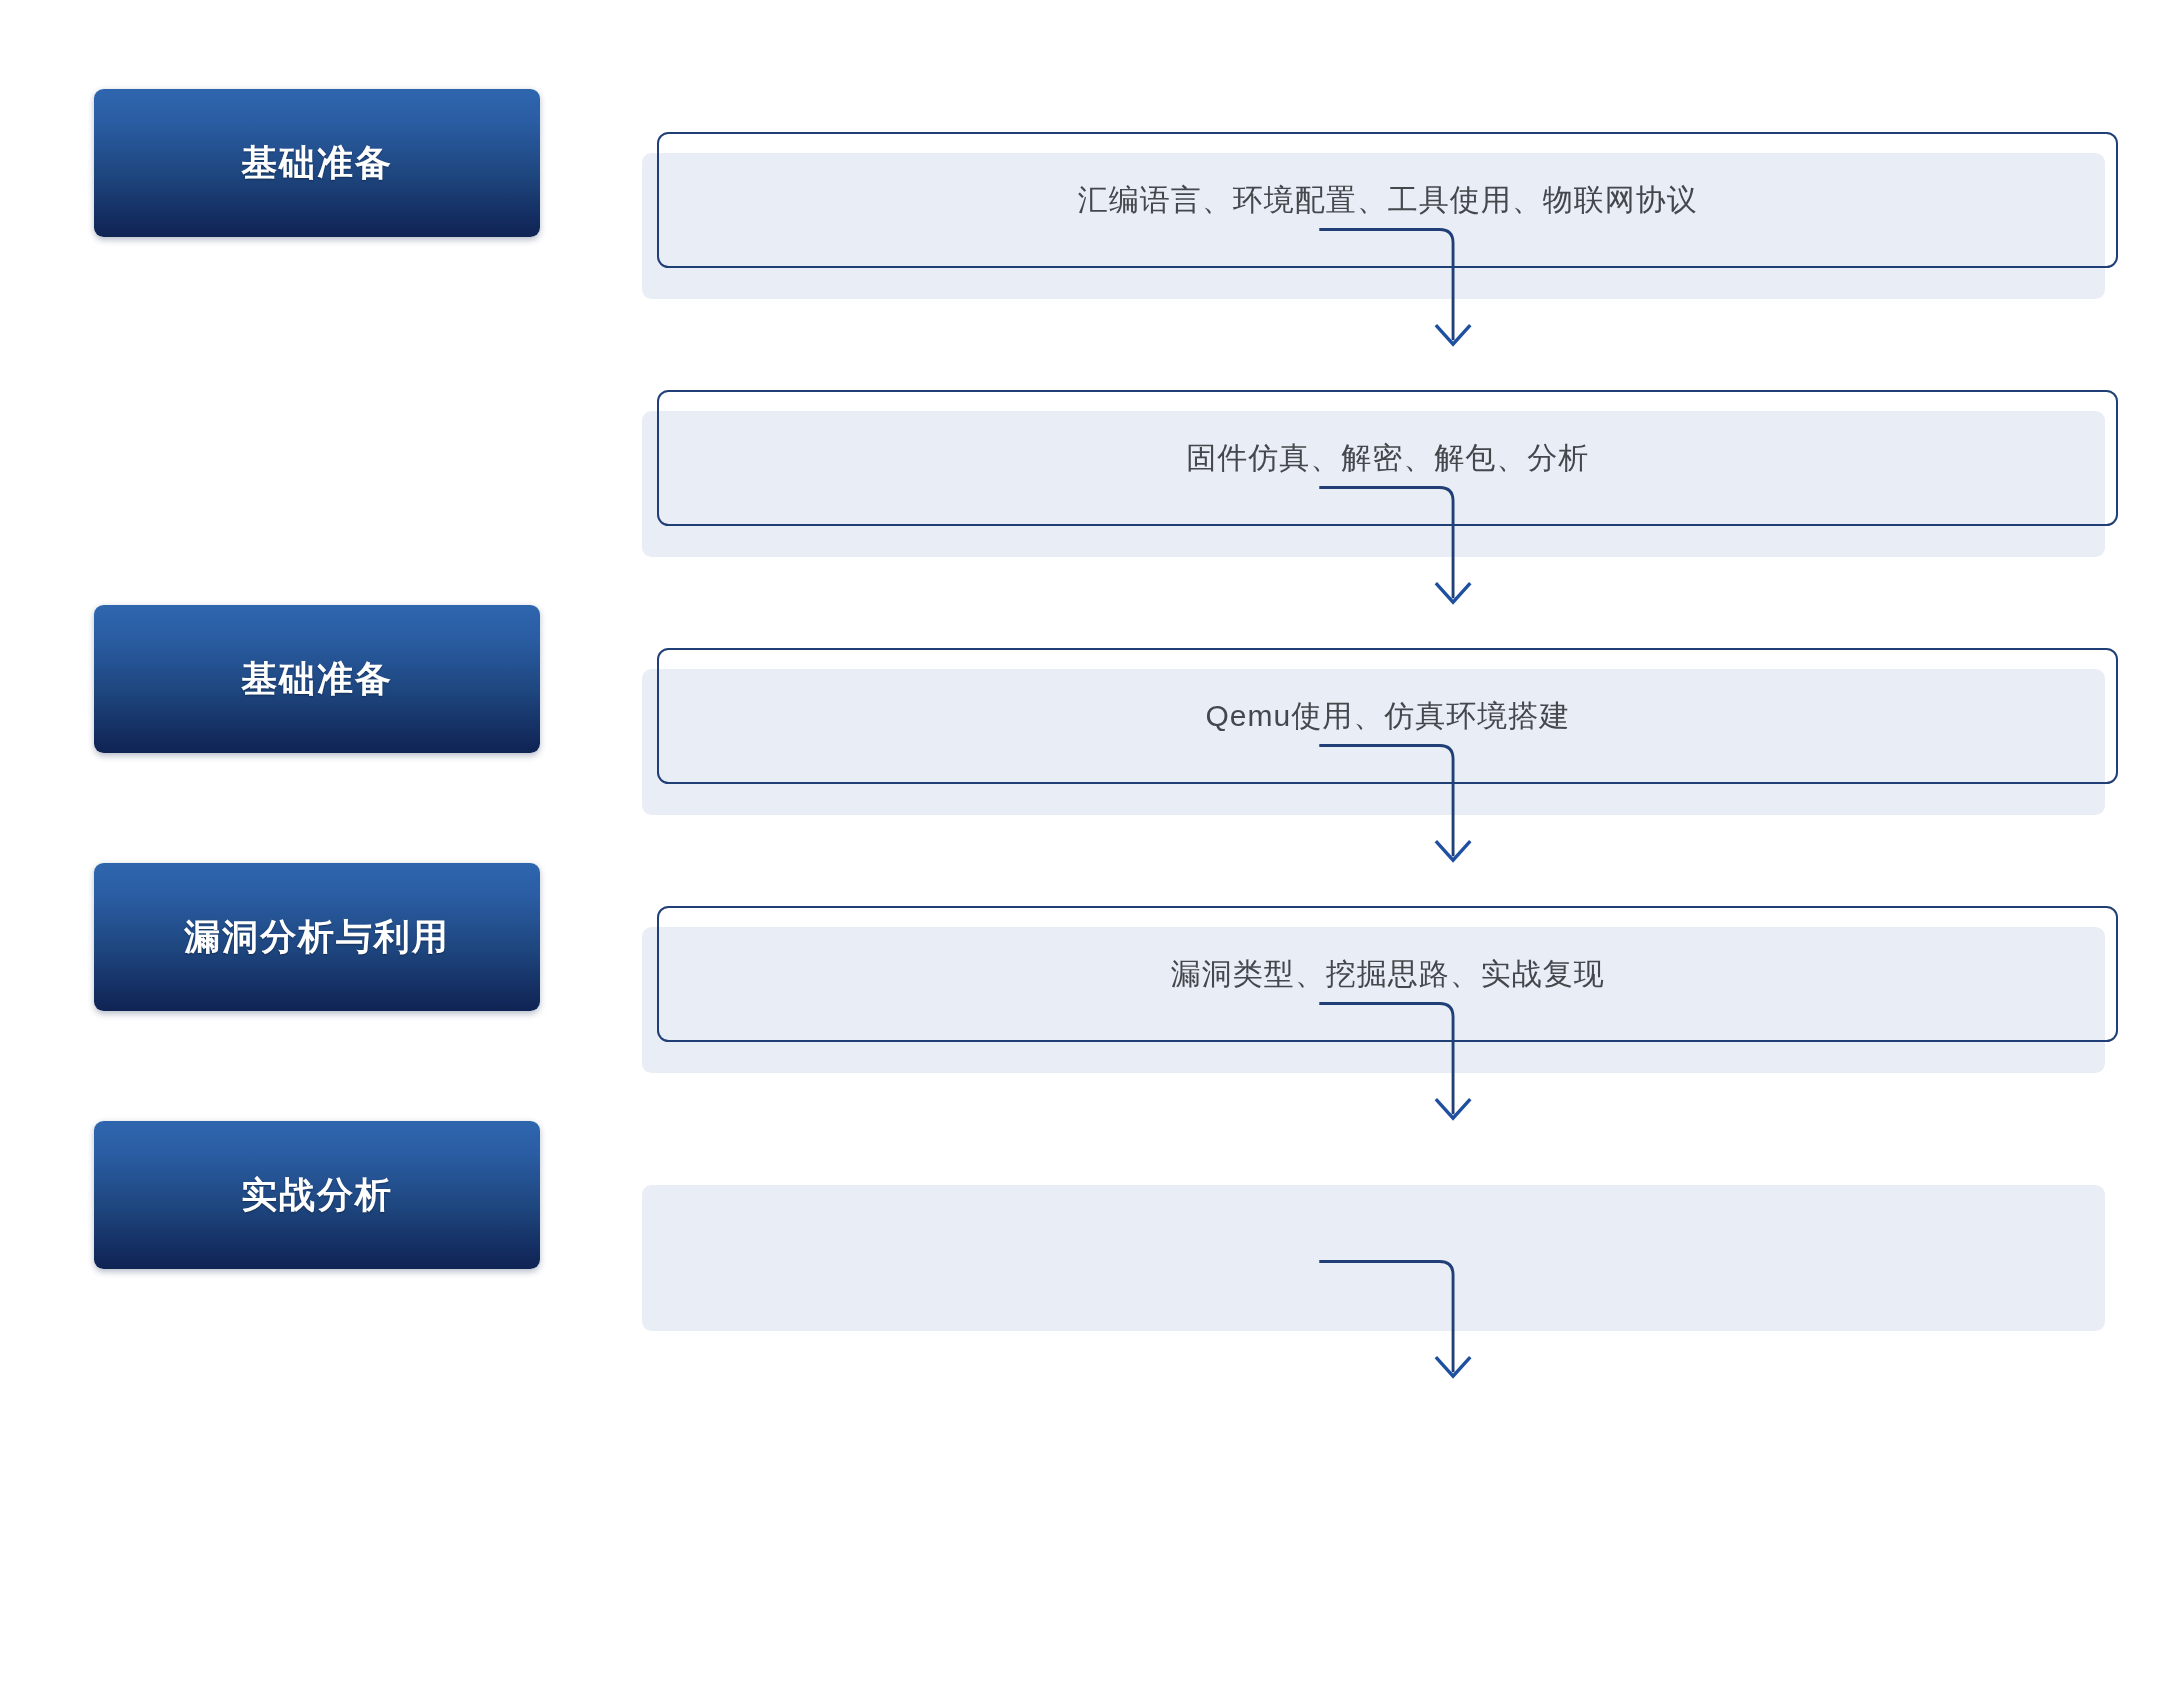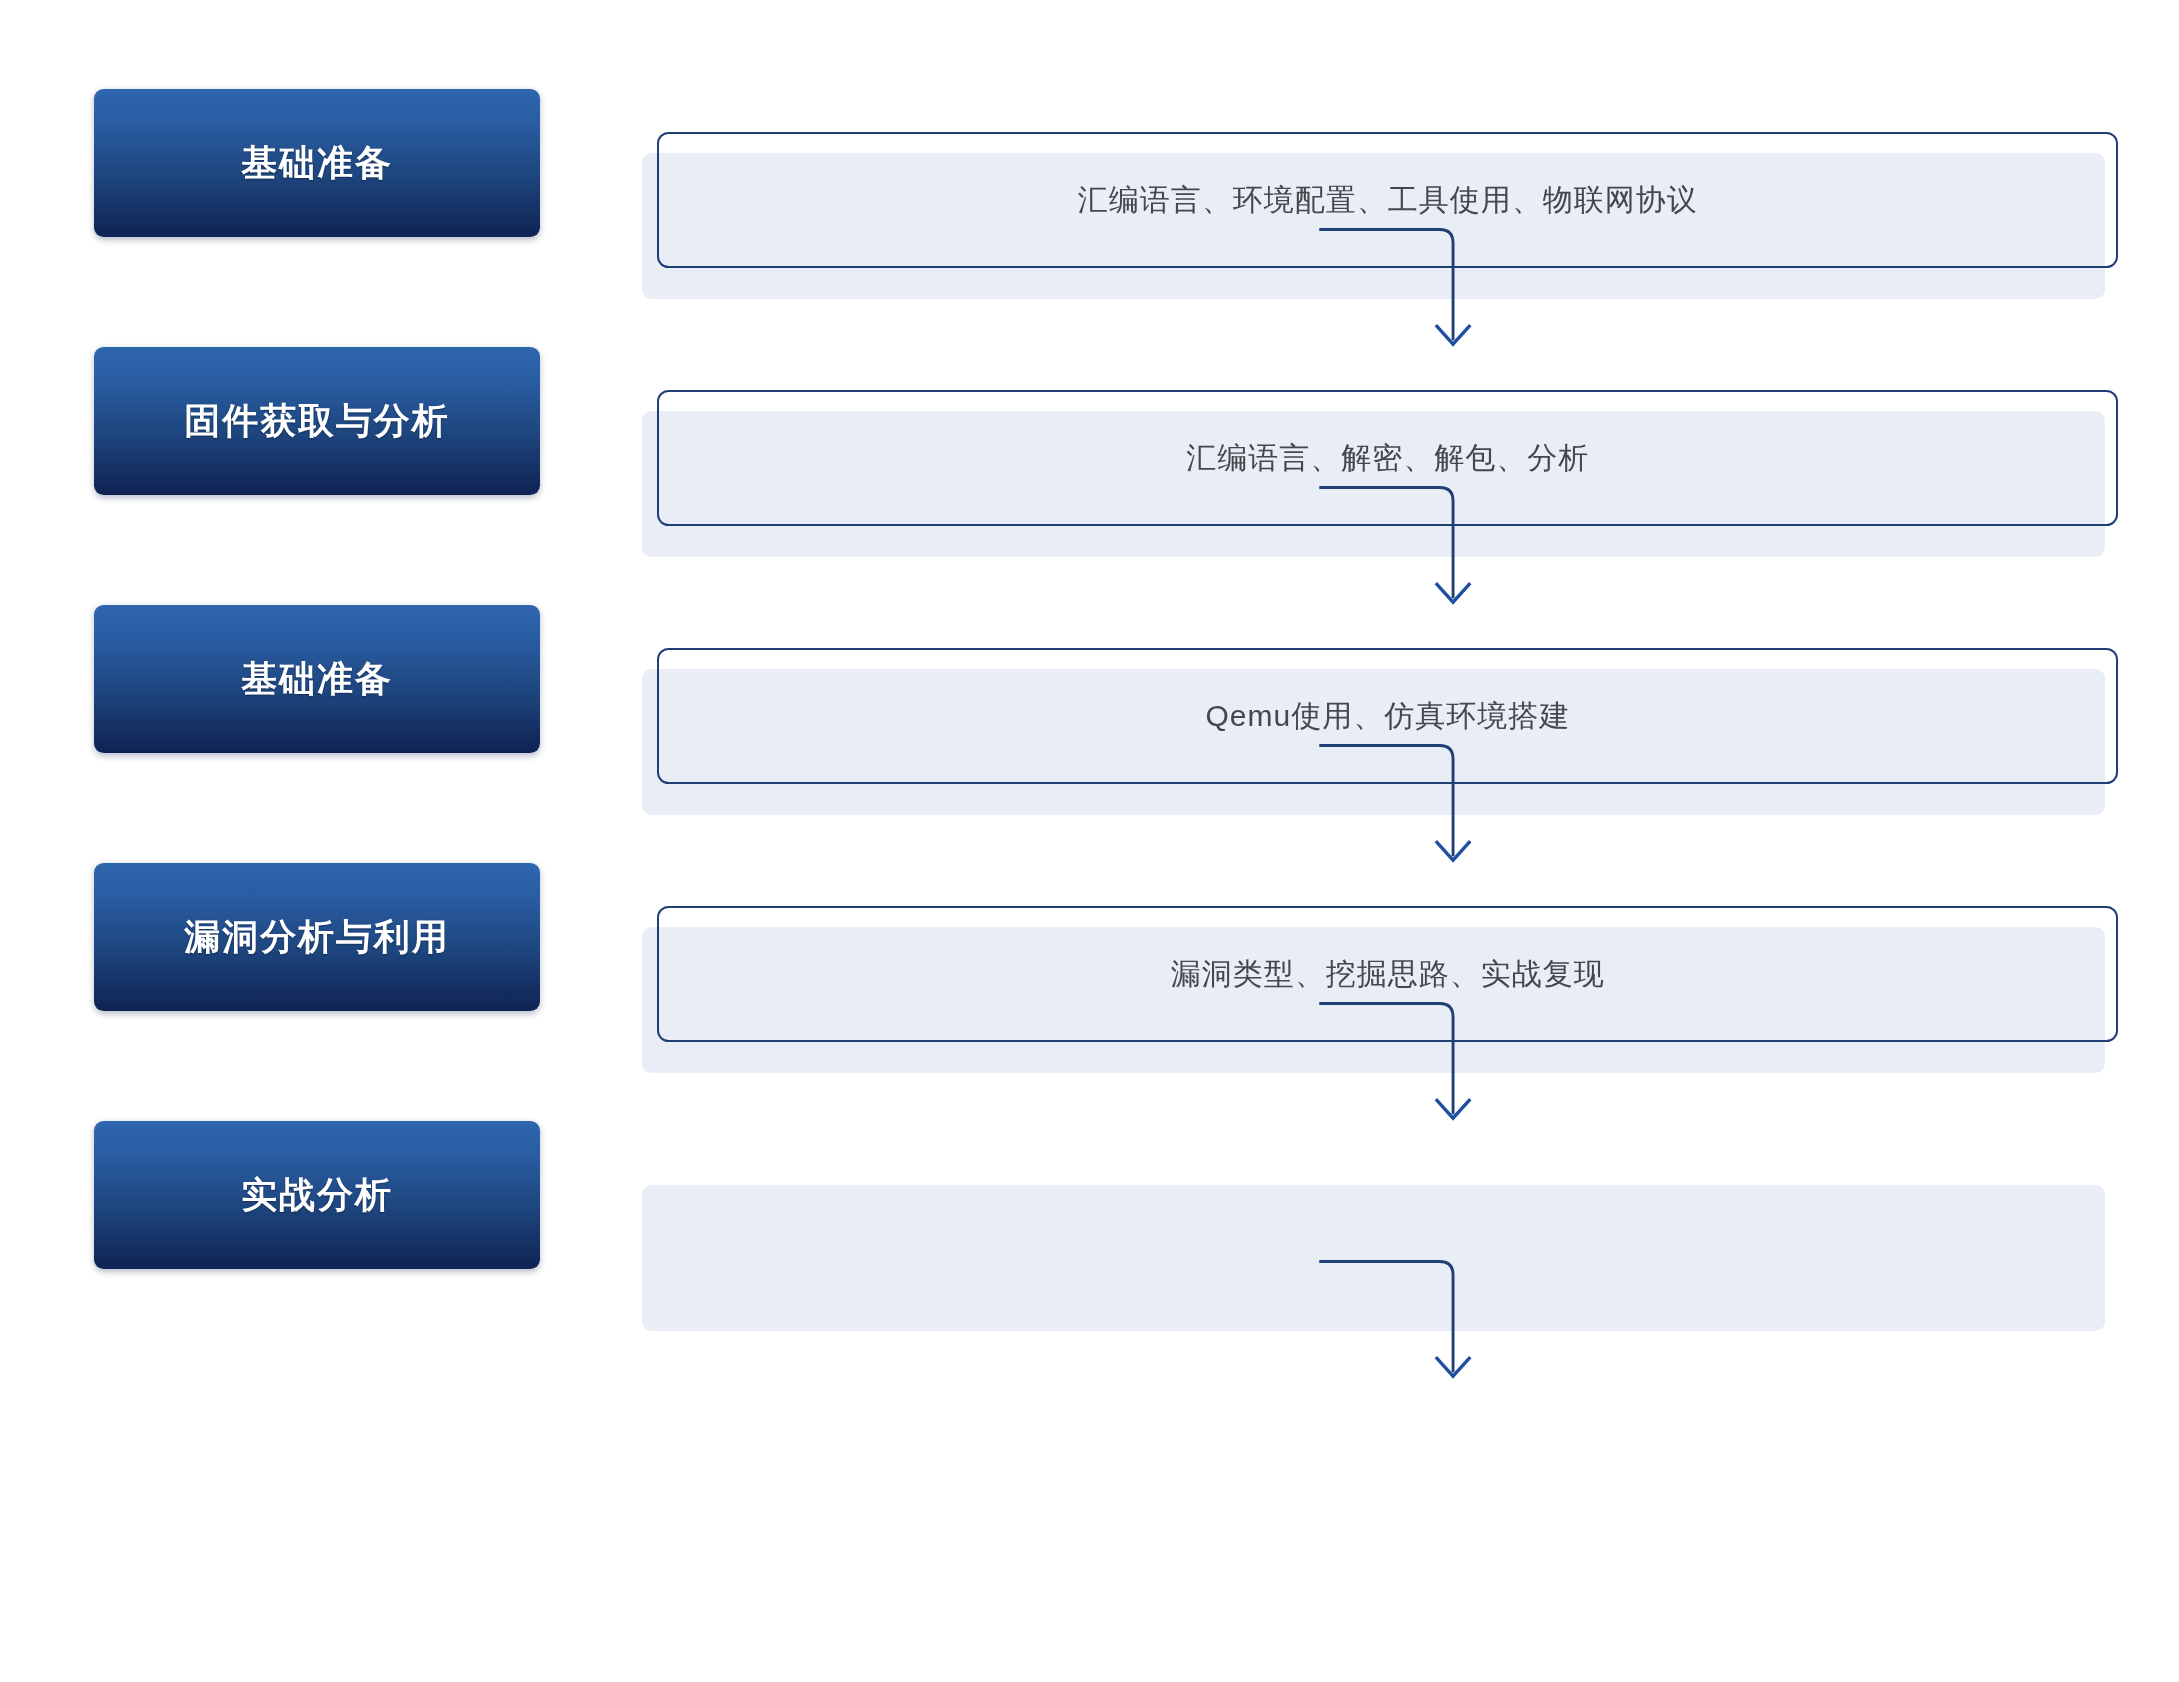--- a/index.html
+++ b/index.html
@@ -93,27 +93,24 @@
         </div>
       </div>
       <div class="connector" style="top: 153px;">
         <svg width="249" height="172" viewBox="0 0 260 180">
           <path d="M 0 12 L 126 12 Q 140 12 140 26 L 140 128" fill="none" stroke="#1f3f76" stroke-width="3" stroke-linecap="butt"></path>
           <path d="M 122 112 L 140 132 L 158 112" fill="none" stroke="#1f4fa0" stroke-width="3.5" stroke-linecap="butt" stroke-linejoin="miter"></path>
         </svg>
       </div>
     </div>
     <div class="row" style="top: 323px;">
-      <div class="stage-chip">
-        <span class="stage-chip-label">固件获取与分析</span>
-      </div>
       <div class="detail">
         <div class="detail-plate"></div>
         <div class="detail-card">
-          <span class="detail-text">汇编语言、解密、解包、分析</span>
+          <span class="detail-text">固件仿真、解密、解包、分析</span>
         </div>
       </div>
       <div class="connector" style="top: 153px;">
         <svg width="249" height="172" viewBox="0 0 260 180">
           <path d="M 0 12 L 126 12 Q 140 12 140 26 L 140 128" fill="none" stroke="#1f3f76" stroke-width="3" stroke-linecap="butt"></path>
           <path d="M 122 112 L 140 132 L 158 112" fill="none" stroke="#1f4fa0" stroke-width="3.5" stroke-linecap="butt" stroke-linejoin="miter"></path>
         </svg>
       </div>
     </div>
     <div class="row" style="top: 581px;">

